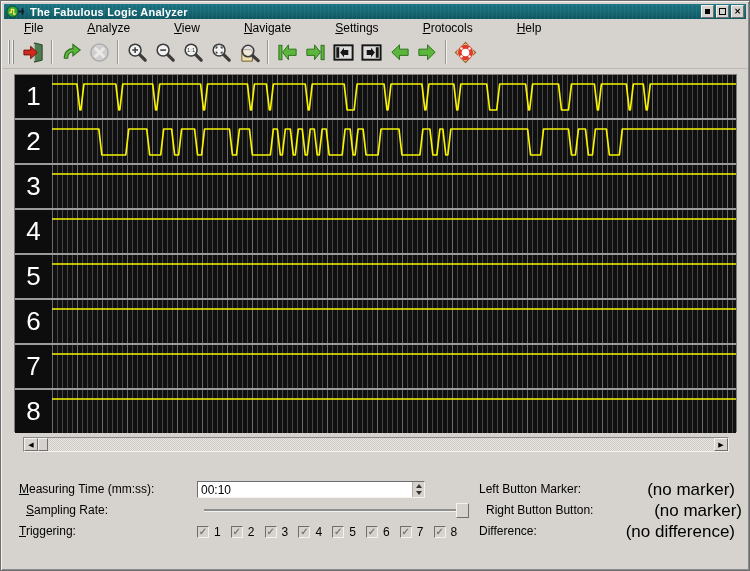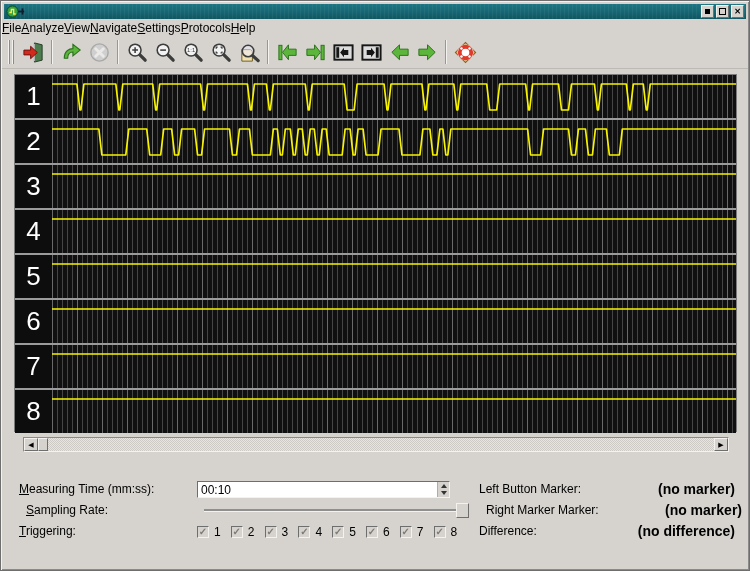--- a/index.html
+++ b/index.html
@@ -17,21 +17,21 @@
   .title{color:#fff;font-size:11px;font-weight:bold;z-index:1;letter-spacing:0.2px;}
   .winbtns{margin-left:auto;display:flex;gap:2px;z-index:1;}
   .wb{width:13px;height:13px;background:#d6d3ce;border:1px solid;
     border-color:#f4f2ee #6e6e6e #6e6e6e #f4f2ee;display:flex;align-items:center;justify-content:center;
     font-size:8px;font-weight:bold;color:#000;line-height:1;cursor:pointer;}
   .wb .sq{width:5px;height:5px;background:#000;}
   .wb .box{width:7px;height:7px;border:1.5px solid #000;}
   
   .menubar{position:absolute;left:1px;top:18px;right:1px;height:17px;display:flex;align-items:center;
     font-size:12px;color:#000;}
-  .menu-item{padding:1px 0;cursor:default;}
+  .menu-item{padding:1px 22px;cursor:default;}
   .menu-item u{text-decoration:underline;}
   
   .toolbar{position:absolute;left:1px;top:35px;right:1px;height:33px;display:flex;align-items:center;
     border-bottom:1px solid #bdbab5;padding-left:3px;}
   .gripper{width:8px;height:24px;margin:0 3px;
     background:repeating-linear-gradient(90deg,#f4f2ee 0 1px,#8a8a8a 1px 2px,transparent 2px 4px);}
   .tbtn{width:28px;height:28px;display:flex;align-items:center;justify-content:center;cursor:pointer;}
   .tbtn svg{width:23px;height:23px;}
   .tbtn.disabled{cursor:default;}
   .tsep{width:2px;height:24px;margin:0 4px;border-left:1px solid #9a9792;border-right:1px solid #f4f2ee;}
@@ -59,22 +59,22 @@
   .sb-trough{flex:1;background-color:#cdc9c4;cursor:pointer;
     background-image:
       linear-gradient(45deg,#e8e5e0 25%,transparent 25%,transparent 75%,#e8e5e0 75%),
       linear-gradient(45deg,#e8e5e0 25%,transparent 25%,transparent 75%,#e8e5e0 75%);
     background-size:2px 2px;background-position:0 0,1px 1px;}
   
   .brow{position:absolute;left:0;width:100%;height:17px;font-size:12px;color:#000;}
   .blabel{position:absolute;left:18px;top:0;line-height:17px;}
   .blabel u, .menu-item u{text-decoration:underline;}
   .rlabel{position:absolute;left:478px;top:0;line-height:17px;}
-  .rvalue{position:absolute;right:14px;top:0;line-height:17px;font-weight:bold;font-size:14px;}
-  .spinbox{position:absolute;left:196px;top:0;width:253px;height:17px;background:#f97316;
+  .rvalue{position:absolute;right:14px;top:0;line-height:17px;font-weight:normal;font-size:17px;}
+  .spinbox{position:absolute;left:196px;top:0;width:228px;height:17px;background:#f97316;
     border:1px solid;border-color:#6e6e6e #f4f2ee #f4f2ee #6e6e6e;display:flex;}
   .spinbox input{flex:1;border:none;outline:none;font-family:"Liberation Sans",sans-serif;
     font-size:12px;padding:0 3px;background:#fff;color:#000;}
   .spin-btns{width:12px;display:flex;flex-direction:column;border-left:1px solid #b0aca6;}
   .spin-up,.spin-down{flex:1;background:#d6d3ce;display:flex;align-items:center;justify-content:center;cursor:pointer;}
   .spin-up span{width:0;height:0;border-left:3px solid transparent;border-right:3px solid transparent;border-bottom:4px solid #333;}
   .spin-down span{width:0;height:0;border-left:3px solid transparent;border-right:3px solid transparent;border-top:4px solid #333;}
   .slider{position:absolute;left:196px;top:0;width:265px;height:17px;}
   .sl-trough{position:absolute;left:0;top:7px;width:253px;height:3px;background:#8f8f8f;
     border-bottom:1px solid #f4f2ee;}
@@ -94,20 +94,21 @@
 
   <div class="titlebar">
     <span class="app-icon">
       <svg viewBox="0 0 20 13">
         <circle cx="6.5" cy="6.5" r="5.6" fill="#36a343" stroke="#0a4c1a" stroke-width="1"></circle>
         <path d="M3.3 7.5 h2 v-3 h2.4 v4.5 h2" stroke="#ffe84a" fill="none" stroke-width="1.3"></path>
         <rect x="12.2" y="5.6" width="6" height="1.8" fill="#102030"></rect>
         <rect x="15.6" y="3.4" width="1.8" height="6.2" fill="#102030"></rect>
       </svg>
     </span>
+    <span class="title">The Fabulous Logic Analyzer</span>
     <span class="winbtns" id="winbtns">
         <div class="wb">
           <span class="sq"></span>
         </div>
         <div class="wb">
           <span class="box"></span>
         </div>
         <div class="wb">
           <span>✕</span>
         </div>
@@ -341,21 +342,21 @@
     <span class="rlabel">Left Button Marker:</span>
     <span class="rvalue">(no marker)</span>
   </div>
 
   <div class="brow" style="top:501px;margin-left:7px;">
     <span class="blabel"><u>S</u>ampling Rate:</span>
     <div class="slider">
       <div class="sl-trough"></div>
       <div class="sl-handle"></div>
     </div>
-    <span class="rlabel">Right Marker Marker:</span>
+    <span class="rlabel">Right Button Button:</span>
     <span class="rvalue">(no marker)</span>
   </div>
 
   <div class="brow" style="top:522px;text-align:center;">
     <span class="blabel"><u>T</u>riggering:</span>
     <div class="trig-group" id="triggroup">
         <div class="trig-item">
           <span class="cbox">✓</span>
           <span class="trig-num">1</span>
         </div>

